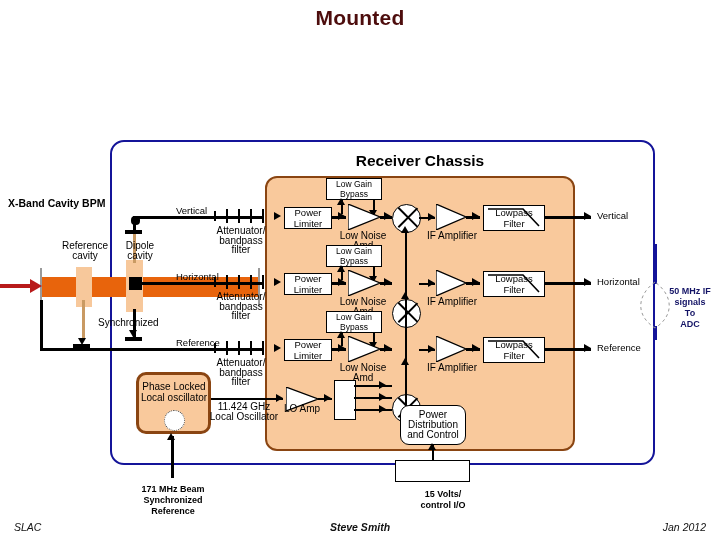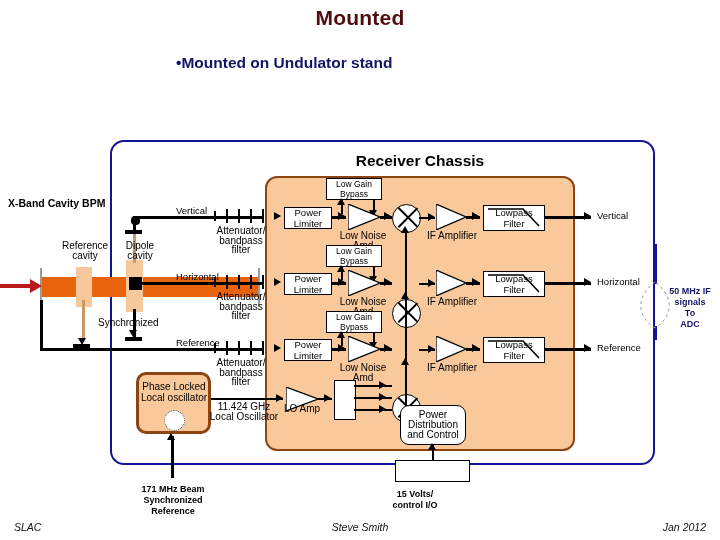--- a/index.html
+++ b/index.html
@@ -81,32 +81,31 @@
   
   .navy-v{width:3px;background:#141499;}
 
   #adc-label{left:660px;top:286px;width:60px;font-size:9px;font-weight:bold;
      color:#141466;line-height:11px;text-align:center;}
 
   
   #footer{left:0;top:521px;width:720px;height:16px;}
   #footer .f{position:absolute;font-size:10.5px;font-style:italic;color:#111;}
   #f-left{left:14px;}
-  #f-center{left:0;width:720px;text-align:center;font-weight:normal;font-size:9px;}
+  #f-center{left:0;width:720px;text-align:center;font-weight:bold;font-size:9px;}
   #f-right{right:14px;}
   #footer #f-right{left:auto;}
   .lowpass-svg{position:absolute;}
 </style>
 </head>
 <body>
 
 <div class="abs" id="slide-title">Mounted</div>
 
 <div class="abs" id="bullets">
-  <div>•Mounted on Undulator stand</div>
 </div>
 
 <div class="abs" id="outer-frame"></div>
 
 <div class="abs" id="chassis-title">Receiver Chassis</div>
 <div class="abs" id="chassis"></div>
 
 <div class="abs" id="bpm-title">X-Band Cavity BPM</div>
 
 <div class="abs" id="beam-pipe"></div>
@@ -354,21 +353,21 @@
 <div class="abs v-thin" style="left:405px;top:240px;height:170px;"></div>
 
 <div class="abs" id="pdc">
   <span class="lbl" style="line-height:10px;">Power
 Distribution
 and Control</span>
 </div>
 <div class="abs v-thin" style="left:432px;top:445px;height:22px;"></div>
 <div class="abs ar-u" style="left:428px;top:443px;"></div>
 <div class="abs" id="conn"></div>
-<div class="abs lbl b" style="left:372px;top:489px;width:86px;font-size:9px;line-height:11px;">15 Volts/
+<div class="abs lbl b" style="left:400px;top:489px;width:86px;font-size:9px;line-height:11px;">15 Volts/
 control I/O</div>
 
 <div class="abs navy-v" style="left:654px;top:244px;height:40px;"></div>
 <div class="abs navy-v" style="left:654px;top:326px;height:14px;"></div>
 <div class="abs" style="left:630px;top:280px;">
   <svg width="50" height="50">
     <path d="M25,2 C6,16 6,36 25,48 C44,36 44,16 25,2" fill="none" stroke="#9a9a9a" stroke-width="1" stroke-dasharray="3,3"></path>
   </svg>
 </div>
 <div class="abs" id="adc-label" style="white-space:pre-line;">50 MHz IF

